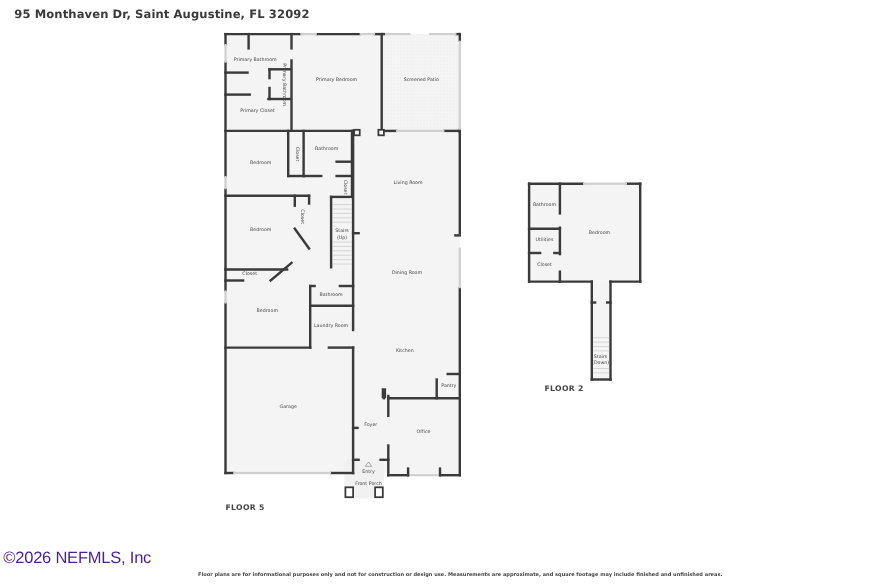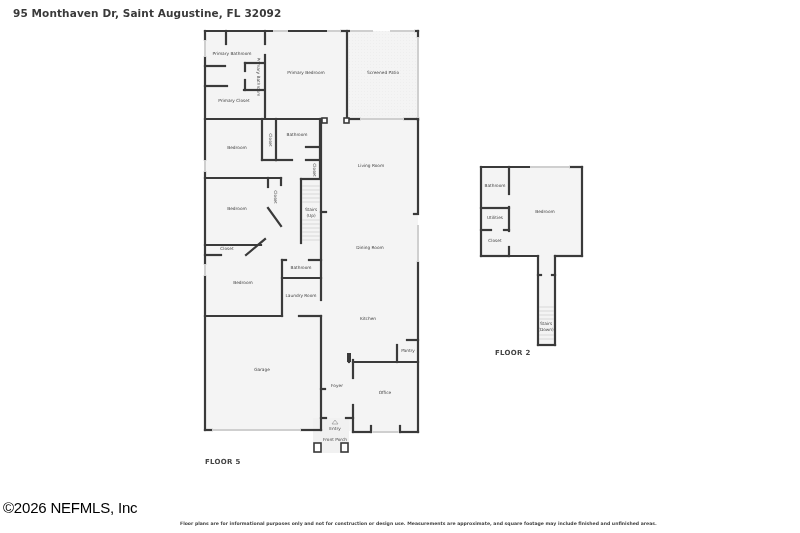--- a/index.html
+++ b/index.html
@@ -1,20 +1,20 @@
 <!DOCTYPE html>
 <html><head>
 <meta charset="utf-8">
 <style>
   html, body { margin:0; padding:0; background:#ffffff; }
   body { width:800px; height:533px; position:relative; overflow:hidden; font-family:"DejaVu Sans", sans-serif; }
   .title { position:absolute; left:13px; top:7px; font-size:10.5px; font-weight:bold; color:#3a3a3a; letter-spacing:0.1px; }
   .plan { position:absolute; left:0; top:0; }
   .floor-label { position:absolute; font-size:7px; font-weight:bold; color:#444; letter-spacing:0.3px; }
-  .copyright { position:absolute; left:3px; top:499px; font-size:15px; color:#000000; font-family:"Liberation Sans", sans-serif; letter-spacing:-0.2px; }
+  .copyright { position:absolute; left:3px; top:499px; font-size:15px; color:#4c1d95; font-family:"Liberation Sans", sans-serif; letter-spacing:-0.2px; }
   .disclaimer { position:absolute; left:180px; top:521px; font-size:4.6px; color:#444; font-weight:bold; white-space:nowrap; }
   .room-label { font-family:"DejaVu Sans", sans-serif; font-size:4.3px; fill:#444; }
 </style>
 </head>
 <body>
 
 <div class="title">95 Monthaven Dr, Saint Augustine, FL 32092</div>
 
 <svg class="plan" width="800" height="533" viewBox="0 0 800 533" xmlns="http://www.w3.org/2000/svg">
   <defs>

